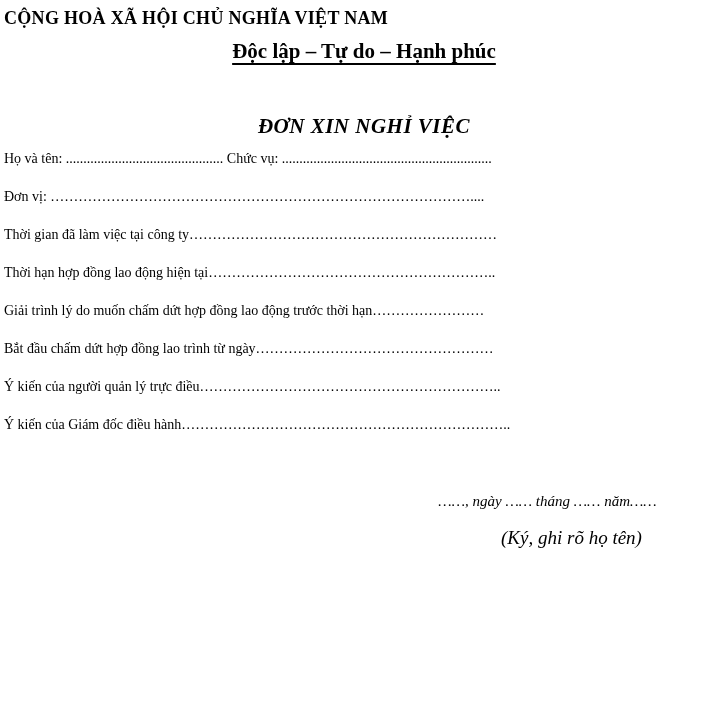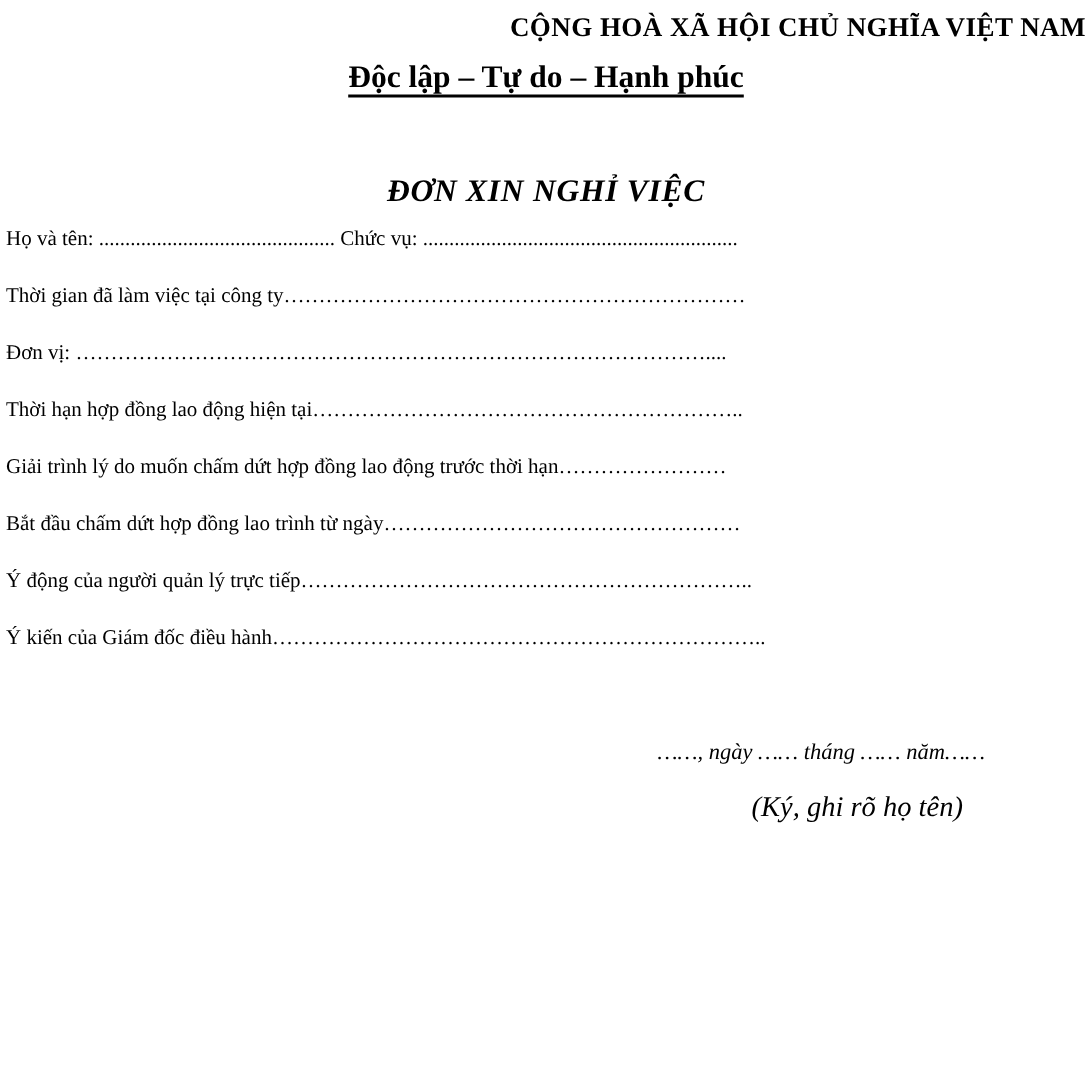--- a/index.html
+++ b/index.html
@@ -13,21 +13,21 @@
     height: 715px;
     background: #ffffff;
     color: #000000;
     font-family: "Liberation Serif", "DejaVu Serif", serif;
     overflow: hidden;
     box-sizing: border-box;
     padding: 0 4px;
   }
   .header-national {
     margin-top: 6px;
-    text-align: right;
+    text-align: left;
     font-size: 18px;
     font-weight: bold;
     letter-spacing: 0.3px;
     line-height: 24px;
     white-space: nowrap;
   }
   .motto-row {
     margin-top: 6px;
     text-align: center;
     line-height: 30px;
@@ -114,26 +114,26 @@
 
   <div class="motto-row">
     <span class="motto">Độc lập – Tự do – Hạnh phúc</span>
   </div>
 
   <div class="doc-title">ĐƠN XIN NGHỈ VIỆC</div>
 
 
   <div class="body-lines">
     <div class="field-line">Họ và tên: .............................................  Chức vụ: ............................................................</div>
+    <div class="field-line">Đơn vị: ………………………………………………………………………………....</div>
     <div class="field-line">Thời gian đã làm việc tại công ty…………………………………………………………</div>
-    <div class="field-line">Đơn vị: ………………………………………………………………………………....</div>
     <div class="field-line">Thời hạn hợp đồng lao động hiện tại……………………………………………………..</div>
     <div class="field-line">Giải trình lý do muốn chấm dứt hợp đồng lao động trước thời hạn……………………</div>
     <div class="field-line">Bắt đầu chấm dứt hợp đồng lao trình từ ngày……………………………………………</div>
-    <div class="field-line">Ý động của người quản lý trực tiếp………………………………………………………..</div>
+    <div class="field-line">Ý kiến của người quản lý trực điều………………………………………………………..</div>
     <div class="field-line">Ý kiến của Giám đốc điều hành……………………………………………………………..</div>
   </div>
 
   <div class="footer">
     <div class="date-line">……, ngày …… tháng …… năm……</div>
     <div class="sign-note">(Ký, ghi rõ họ tên)</div>
   </div>
 
 </div>
 

